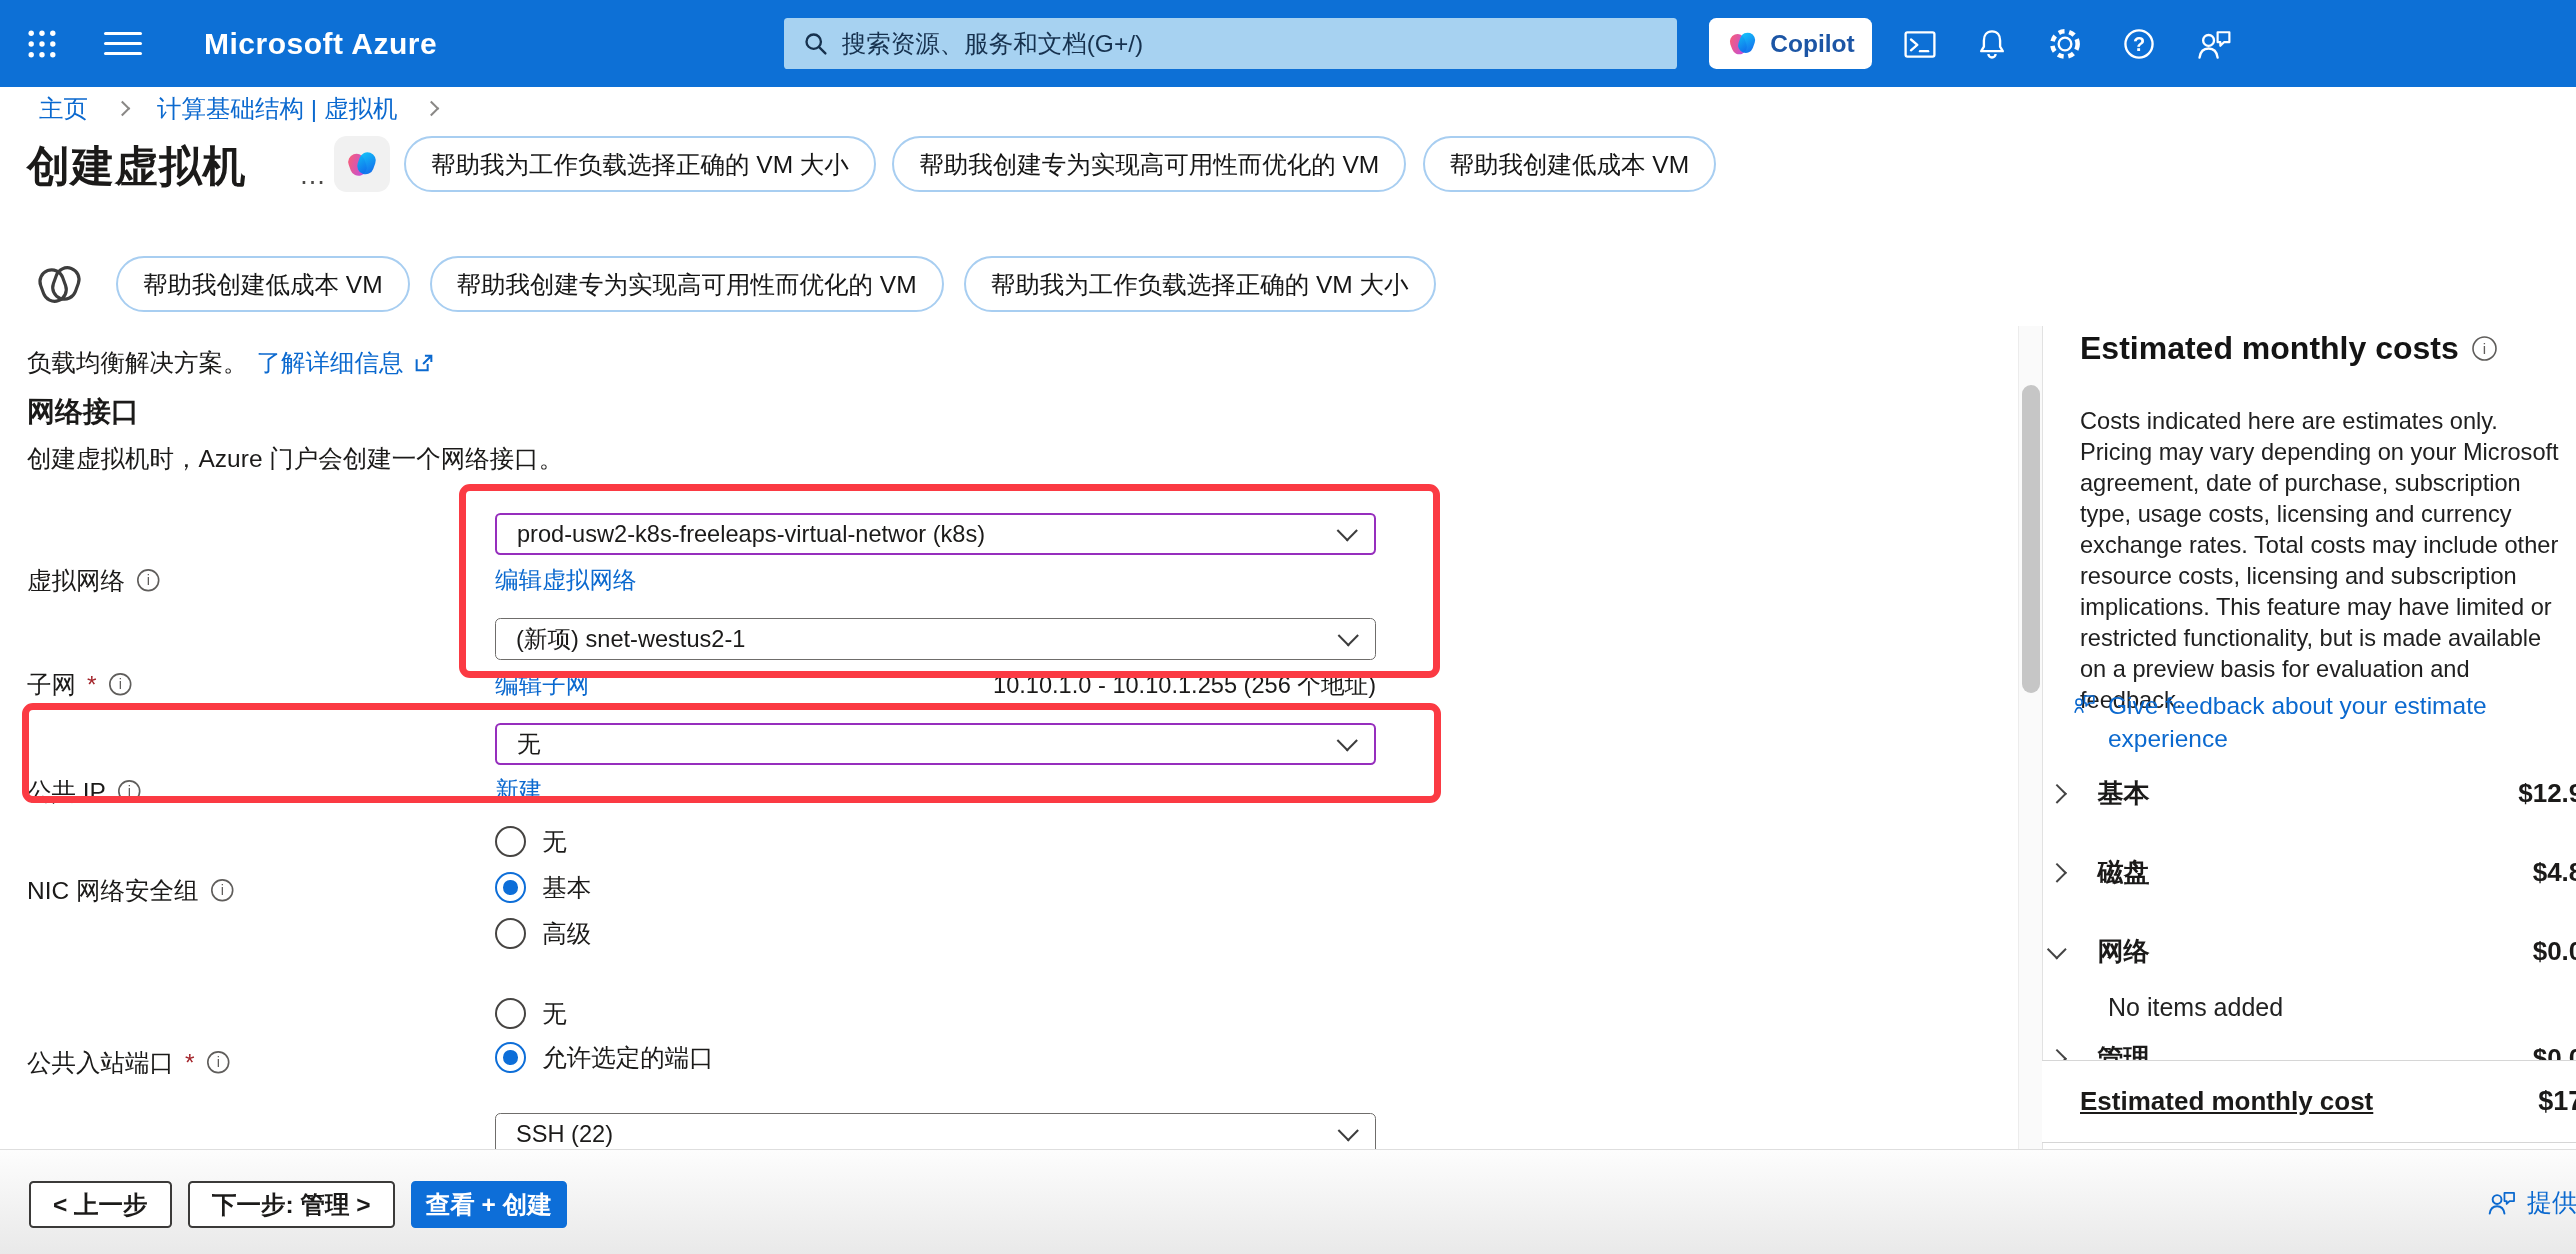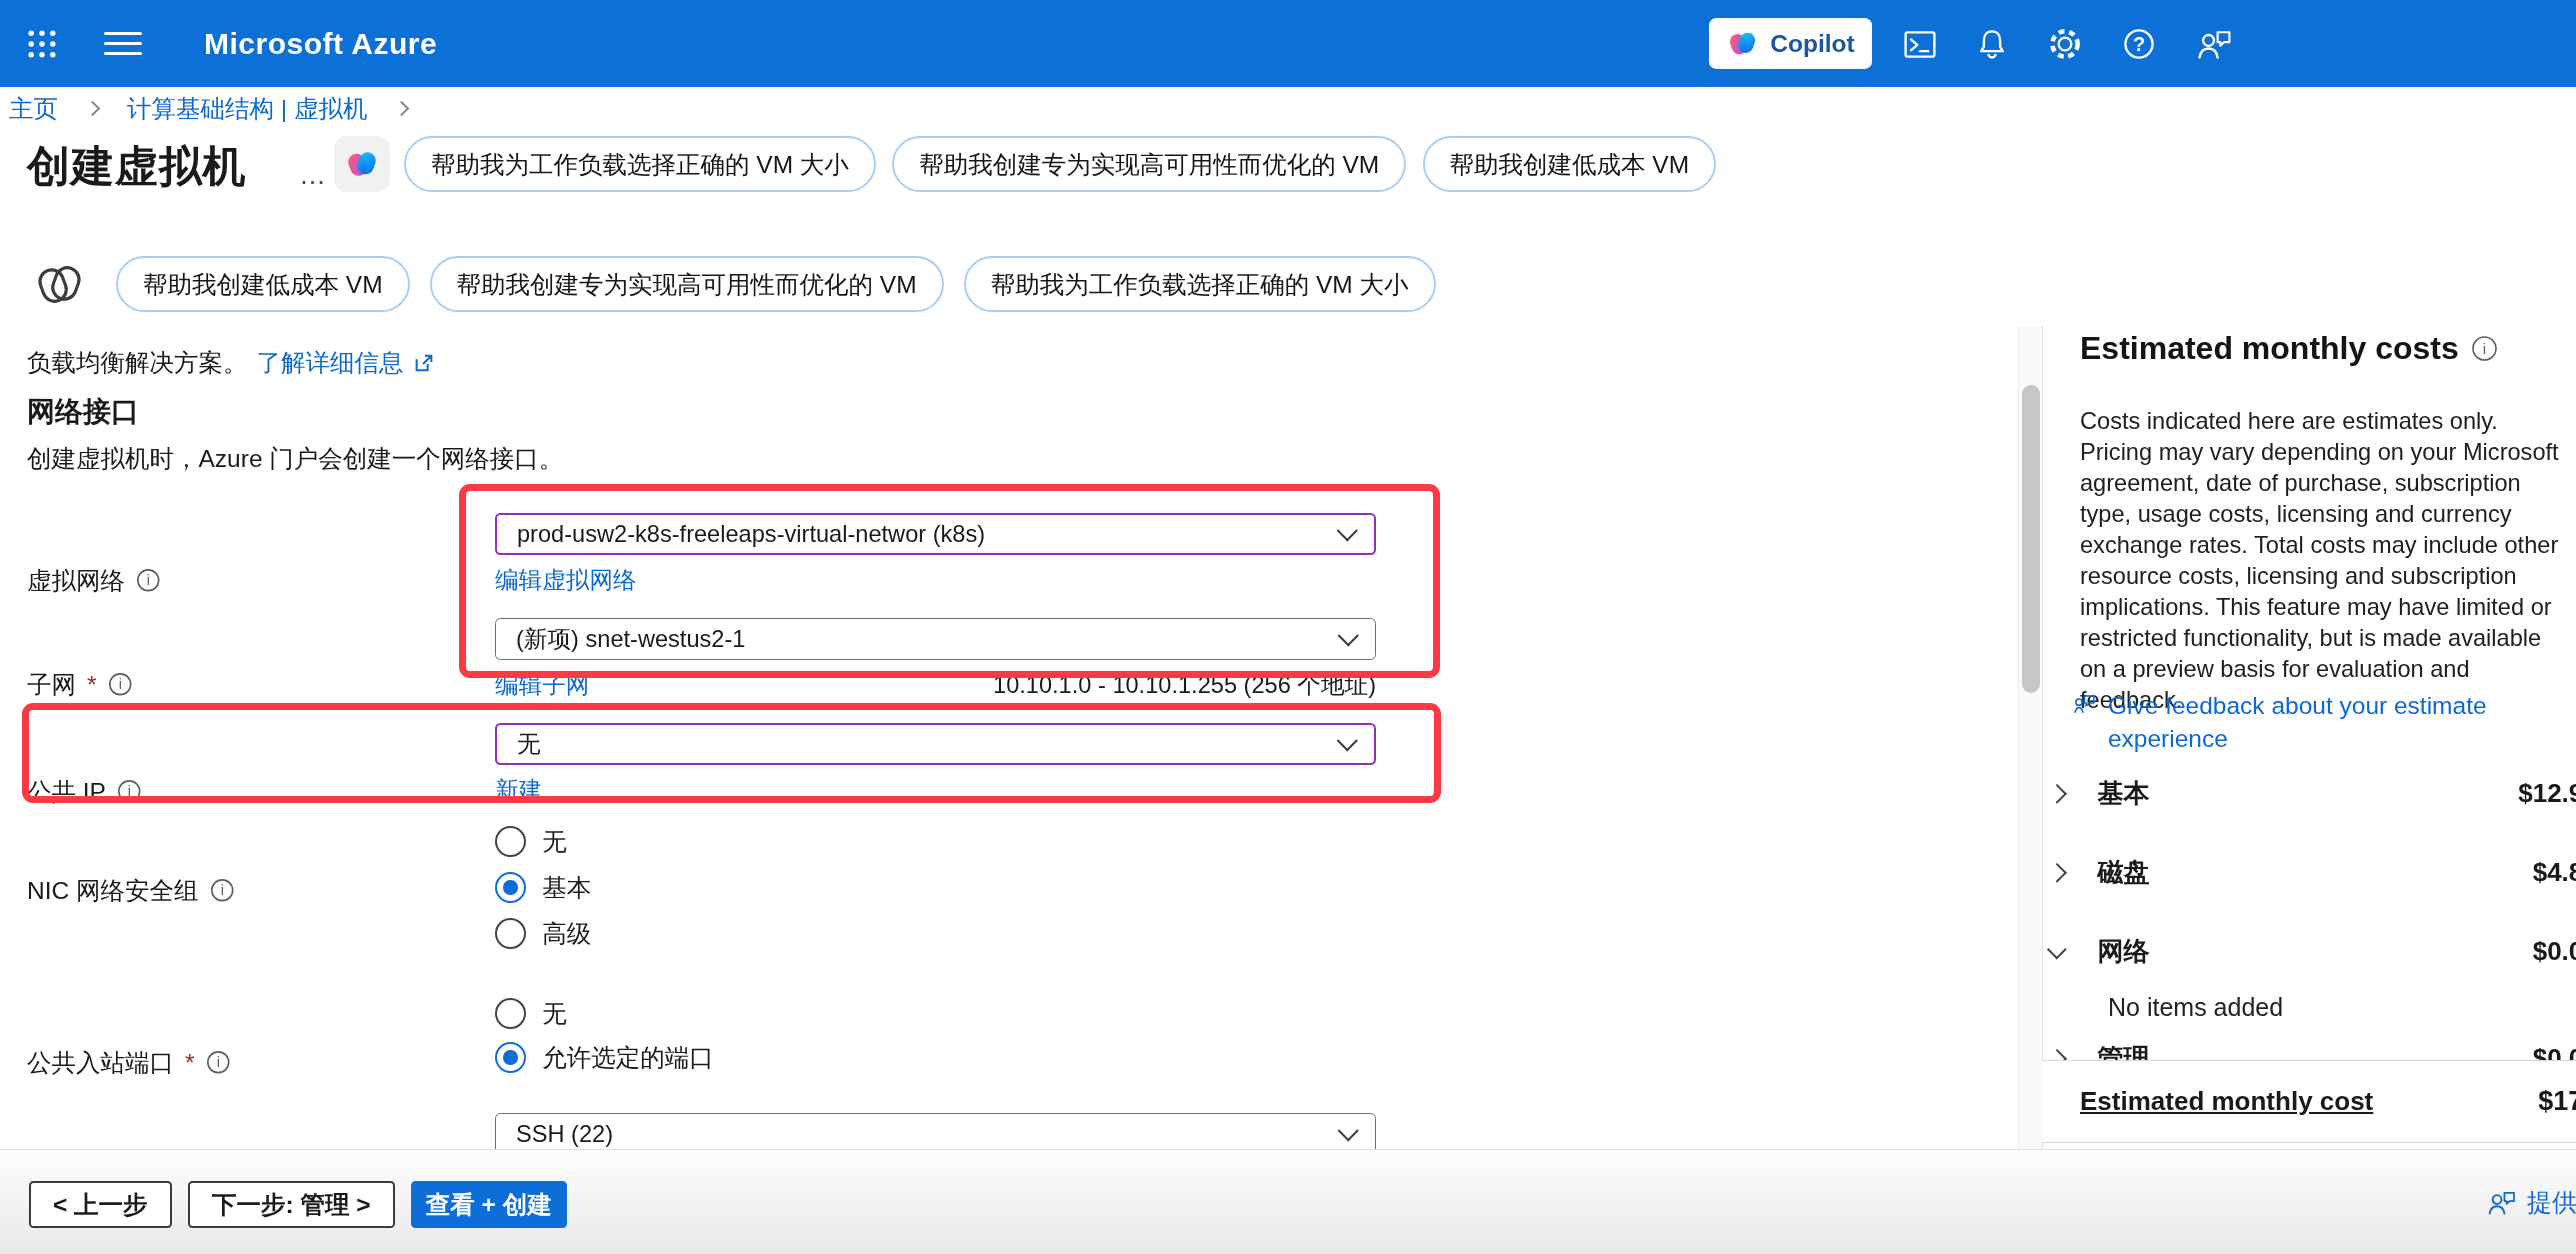--- a/index.html
+++ b/index.html
@@ -28,21 +28,21 @@
   .copilot-btn{position:absolute;left:1709px;top:18px;width:163px;height:51px;background:#fff;
                border-radius:7.3px;display:flex;align-items:center;justify-content:center;gap:11px;
                font-size:24.5px;color:#1c55a5;font-weight:700;}
   .tb-icons{position:absolute;left:1902px;top:0;height:87px;display:flex;align-items:center;gap:36px;}
   .tb-icons svg{display:block;}
   .account{position:absolute;right:7.3px;top:14.5px;text-align:right;color:#fff;line-height:1.25;}
   .account .em{font-size:25px;}
   .account .ten{font-size:19px;}
 
   
-  .breadcrumb{position:absolute;left:9px;top:92px;display:flex;align-items:center;gap:29px;font-size:24.5px;}
+  .breadcrumb{position:absolute;left:39px;top:92px;display:flex;align-items:center;gap:29px;font-size:24.5px;}
   .breadcrumb a{color:var(--link);text-decoration:none;cursor:pointer;}
   .chev-r{width:11px;height:11px;border-right:2.3px solid #8a8886;border-bottom:2.3px solid #8a8886;
           transform:rotate(-45deg);display:inline-block;}
   .page-title{position:absolute;left:27px;top:138px;font-size:43px;font-weight:800;letter-spacing:0.9px;}
   .more-dots{position:absolute;left:299px;top:160px;font-size:27px;color:#4c4a48;letter-spacing:1.8px;}
   .cp-chip{position:absolute;left:334px;top:136px;width:56px;height:56px;border-radius:12.7px;
            background:#f1f1f1;display:flex;align-items:center;justify-content:center;}
   .pill{height:56px;border:2.3px solid #a8cef1;border-radius:29px;background:#fff;display:flex;
         align-items:center;padding:0 25px;font-size:24.5px;color:#161616;white-space:nowrap;cursor:pointer;}
   .pills-1{position:absolute;left:404px;top:136px;display:flex;gap:16.3px;}
@@ -138,20 +138,27 @@
   </div>
   <div class="tb-btn burger">
     <span class="bars">
         <i></i>
         <i></i>
         <i></i>
       </span>
   </div>
   <div class="tb-title">Microsoft Azure</div>
 
+  <div class="search">
+    <svg width="27" height="27" viewBox="0 0 30 30">
+      <circle cx="13" cy="13" r="8" fill="none" stroke="#16314e" stroke-width="2.6"></circle>
+      <line x1="19" y1="19" x2="26" y2="26" stroke="#16314e" stroke-width="2.6" stroke-linecap="round"></line>
+    </svg>
+    <input type="text" placeholder="搜索资源、服务和文档(G+/)" style="">
+  </div>
 
   <div class="copilot-btn">
     <svg width="33" height="33" viewBox="0 0 48 48">
       <defs>
         <linearGradient id="cg1" x1="0" y1="0" x2="1" y2="1">
           <stop offset="0" stop-color="#ff5f6d"></stop>
             <stop offset="1" stop-color="#b24bf3"></stop>
         </linearGradient>
         <linearGradient id="cg2" x1="0" y1="0" x2="1" y2="1">
           <stop offset="0" stop-color="#00c6fb"></stop>

